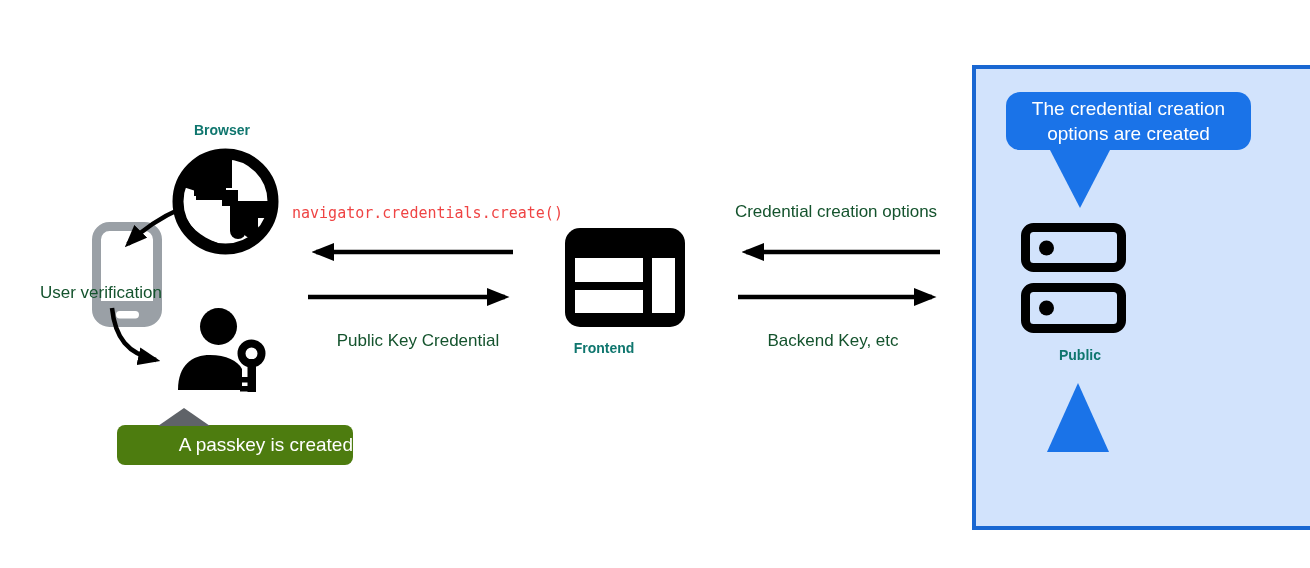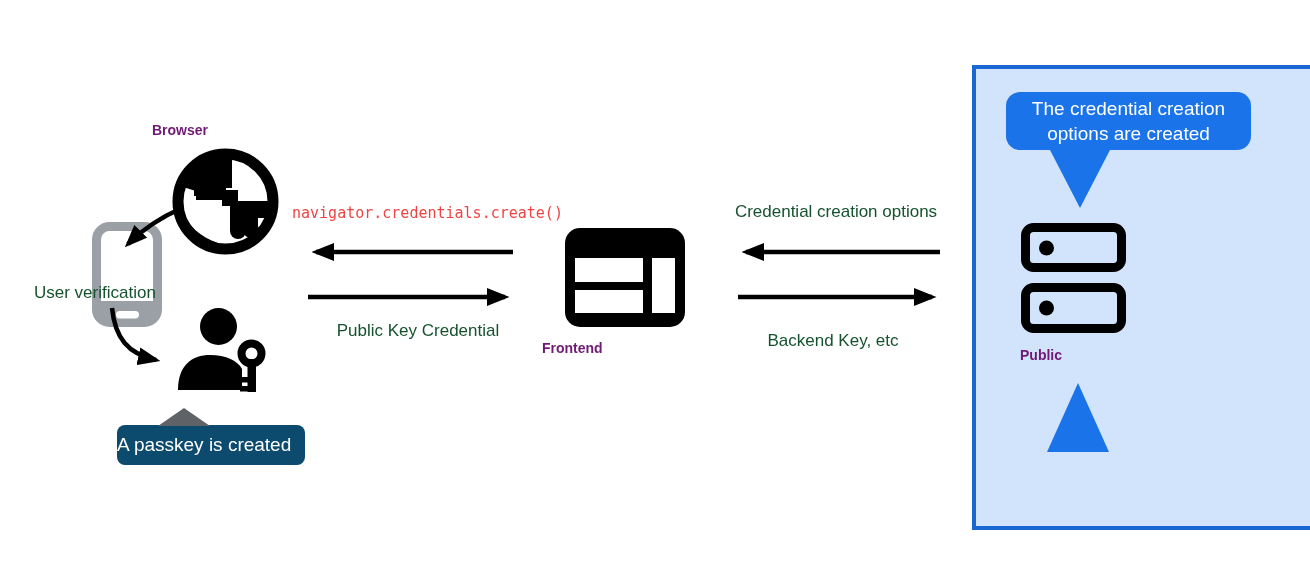--- a/index.html
+++ b/index.html
@@ -2,21 +2,21 @@
 <html><head>
 <meta charset="utf-8">
 <style>
   html,body{margin:0;padding:0;background:#ffffff;}
   #canvas{
     position:relative;width:1310px;height:568px;background:#ffffff;overflow:hidden;
     font-family:"Liberation Sans",sans-serif;color:#202124;
   }
   .abs{position:absolute;}
   .lbl{font-size:17px;color:#14532d;white-space:nowrap;}
-  .lbl-bold{font-size:14px;font-weight:bold;color:#701a75;white-space:nowrap;text-align:left;}
+  .lbl-bold{font-size:14px;font-weight:bold;color:#0f766e;white-space:nowrap;text-align:center;}
   .code{font-family:"DejaVu Sans Mono","Liberation Mono",monospace;font-size:15px;color:#ef4444;white-space:nowrap;}
   .center{text-align:center;}
 
   
   #arrow-layer{position:absolute;left:0;top:0;z-index:5;pointer-events:none;}
 
   
   #backend-panel{
     left:972px;top:65px;width:377px;height:465px;box-sizing:border-box;
     background:#d2e3fc;border:4px solid #1967d2;
@@ -33,22 +33,22 @@
     border-top:58px solid #1a73e8;
   }
   #bubble-bottom-tail{
     left:71px;top:314px;
     border-left:31px solid transparent;border-right:31px solid transparent;
     border-bottom:69px solid #1a73e8;
   }
 
   
   #passkey-tooltip{
-    left:117px;top:425px;width:188px;height:40px;background:#0c4a6e;border-radius:8px;
-    color:#fff;font-size:19px;display:flex;align-items:center;justify-content:flex-start;
+    left:117px;top:425px;width:236px;height:40px;background:#4d7c0f;border-radius:8px;
+    color:#fff;font-size:19px;display:flex;align-items:center;justify-content:flex-end;
     white-space:nowrap;
   }
   #passkey-tooltip-tail{
     left:41px;top:-17px;
     border-left:26px solid transparent;border-right:26px solid transparent;
     border-bottom:18px solid #5f6368;
   }
 </style>
 </head>
 <body>
@@ -73,21 +73,21 @@
       <path d="M10 61 C16 78 28 89 46 95 L41 102 C21 96 9 81 4 66 Z"></path>
     </g>
   </svg>
 
   <svg class="abs" style="left:92px;top:222px;" width="70" height="105" viewBox="0 0 70 105">
     <rect x="4.5" y="4.5" width="61" height="96" rx="13" fill="#ffffff" stroke="#9aa0a6" stroke-width="9"></rect>
     <path d="M5 79 H65 V88 A13 13 0 0 1 52 101 H18 A13 13 0 0 1 5 88 Z" fill="#9aa0a6"></path>
     <rect x="24" y="89" width="23" height="7.5" rx="3.7" fill="#ffffff"></rect>
   </svg>
 
-  <div class="abs lbl" style="left:34px;top:283px;">User verification</div>
+  <div class="abs lbl" style="left:40px;top:283px;">User verification</div>
 
   <svg class="abs" style="left:172px;top:303px;" width="96" height="96" viewBox="0 0 96 96">
     <g fill="#000000">
       <circle cx="46.5" cy="23.5" r="18.5"></circle>
       <path d="M6 87 C6 62 20 52 38 52 C54 52 66 58 70 66 L70 87 Z"></path>
       <rect x="75.5" y="56" width="8.5" height="33"></rect>
       <rect x="68" y="74" width="9" height="5.5"></rect>
       <rect x="68" y="83" width="9" height="5.5"></rect>
     </g>
     <circle cx="79.5" cy="50.5" r="10" fill="none" stroke="#000000" stroke-width="8"></circle>
@@ -100,21 +100,21 @@
 
   <svg class="abs" style="left:565px;top:228px;" width="120" height="99" viewBox="0 0 120 99">
     <rect x="0" y="0" width="120" height="99" rx="15" fill="#000000"></rect>
     <rect x="10" y="30" width="68" height="24" fill="#ffffff"></rect>
     <rect x="10" y="62" width="68" height="23" fill="#ffffff"></rect>
     <rect x="87" y="30" width="23" height="55" fill="#ffffff"></rect>
   </svg>
   <div class="abs lbl-bold" style="left:542px;top:340px;width:124px;">Frontend</div>
 
   <div class="abs code" style="left:292px;top:204px;">navigator.credentials.create()</div>
-  <div class="abs lbl center" style="left:318px;top:321px;width:200px;">Public Key Credential</div>
+  <div class="abs lbl center" style="left:318px;top:331px;width:200px;">Public Key Credential</div>
   <div class="abs lbl center" style="left:716px;top:202px;width:240px;">Credential creation options</div>
   <div class="abs lbl center" style="left:733px;top:331px;width:200px;">Backend Key, etc</div>
 
   <div class="abs" id="backend-panel">
 
     <div class="bubble" style="left:30px;top:23px;width:245px;height:58px;">The credential creation
 options are created</div>
     <div class="tail" id="bubble-top-tail"></div>
 
     <svg class="abs" style="left:45px;top:154px;" width="105" height="110" viewBox="0 0 105 110">

